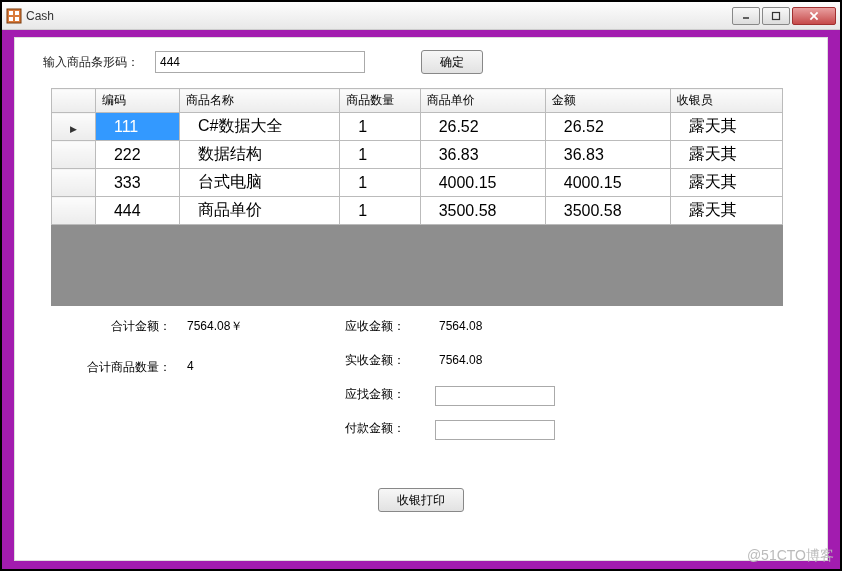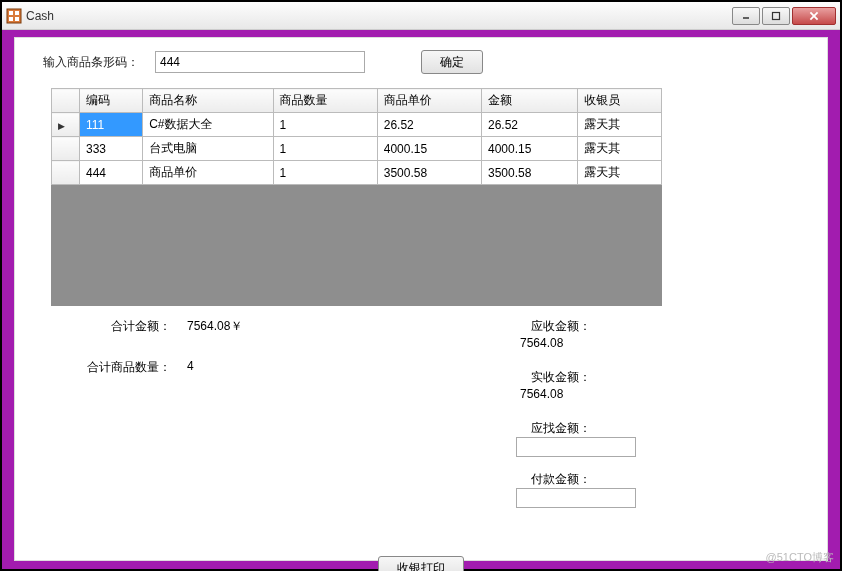--- a/index.html
+++ b/index.html
@@ -16,42 +16,42 @@
     .tb-btn.close { background: linear-gradient(#e9a0a0,#c64a4a); border-color:#a03030; color:#fff; width: 44px; }
     .tb-btn.min svg, .tb-btn.max svg { width:10px; height:10px; }
     
     .content { position: absolute; top: 35px; left: 12px; right: 12px; bottom: 8px; background: #fff; border: 1px solid #ddd; padding: 12px 20px; }
     
     .input-row { display: flex; align-items: center; gap: 16px; margin-bottom: 14px; margin-left: 8px; }
     .label { font-size: 12px; color: #222; }
     .text-input { width: 210px; height: 22px; border: 1px solid #aaa; padding: 2px 4px; font-size: 12px; background: #fff; }
     .button { height: 24px; padding: 0 18px; background: linear-gradient(#f7f7f7,#e2e2e2); border: 1px solid #888; border-radius: 3px; font-size: 12px; cursor: pointer; margin-left: 40px; }
     
-    .grid-container { width: 611px; height: 218px; background: #8e8e8e; margin-left: 16px; margin-bottom: 12px; }
+    .grid-container { width: 732px; height: 218px; background: #8e8e8e; margin-left: 16px; margin-bottom: 12px; }
     table.grid { width: 100%; border-collapse: collapse; background: #fff; }
     table.grid th { background: linear-gradient(#fcfcfc,#ececec); border: 1px solid #bbb; font-weight: normal; text-align: left; padding: 3px 6px; height: 22px; font-size:12px; }
-    table.grid td { border: 1px solid #bbb; padding: 3px 6px; height: 22px; background: #fff; font-size:12px; }
+    table.grid td { border: 1px solid #bbb; padding: 3px 18px; height: 22px; background: #fff; font-size:16px; }
     table.grid th.rowhead, table.grid td.rowhead { width: 28px; background: linear-gradient(#fcfcfc,#ececec); }
     td.rowhead.selected::before { content:"▶"; font-size:9px; color:#333; }
     td.cell-selected { background: #3399ff !important; color: #fff; }
     
     .summary { display: flex; margin-top: 12px; }
     .summary-left { width: 310px; padding-left: 36px; }
     .summary-left .srow { display:flex; margin-bottom: 24px; }
     .summary-left .slabel { width: 100px; text-align:right; }
     .summary-left .sval { margin-left: 16px; }
     .summary-right { flex:1; }
-    .summary-right .srow { display:flex; align-items:center; margin-bottom: 14px; flex-direction: column; }
+    .summary-right .srow { display:flex; align-items:flex-start; margin-bottom: 14px; }
     .summary-right .slabel { width: 90px; }
     .summary-right .field { width: 120px; height: 20px; border:1px solid #aaa; padding: 1px 4px; font-size:12px; background:#fff; }
     .summary-right .field.readonly { border:none; background:transparent; }
     
     .print-row { text-align: center; margin-top: 34px; }
     
-    .watermark { position:absolute; right:6px; bottom:4px; color:#bbb; font-size:11px;margin-top:34px; }
+    .watermark { position:absolute; right:6px; bottom:4px; color:#bbb; font-size:14px;margin-top:34px; }
   </style>
 </head>
 <body>
 
 <div class="window">
   <div class="titlebar">
     <span class="titlebar-icon">
       <svg viewBox="0 0 16 16">
           <rect x="1" y="1" width="14" height="14" fill="#d97a3a" stroke="#7a3a0a"></rect>
           <rect x="3" y="3" width="4" height="4" fill="#fff"></rect>
@@ -107,20 +107,29 @@
             <td class="rowhead selected"></td>
             <td class="cell-selected">111</td>
             <td>C#数据大全</td>
             <td>1</td>
             <td>26.52</td>
             <td>26.52</td>
             <td>露天其</td>
           </tr>
           <tr>
             <td class="rowhead"></td>
+            <td>222</td>
+            <td>数据结构</td>
+            <td>1</td>
+            <td>36.83</td>
+            <td>36.83</td>
+            <td>露天其</td>
+          </tr>
+          <tr>
+            <td class="rowhead"></td>
             <td>333</td>
             <td>台式电脑</td>
             <td>1</td>
             <td>4000.15</td>
             <td>4000.15</td>
             <td>露天其</td>
           </tr>
           <tr>
             <td class="rowhead"></td>
             <td>444</td>

